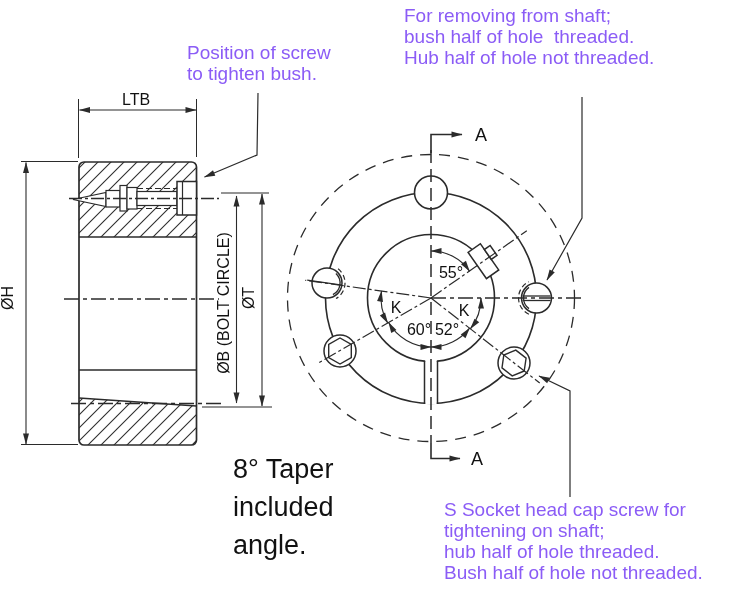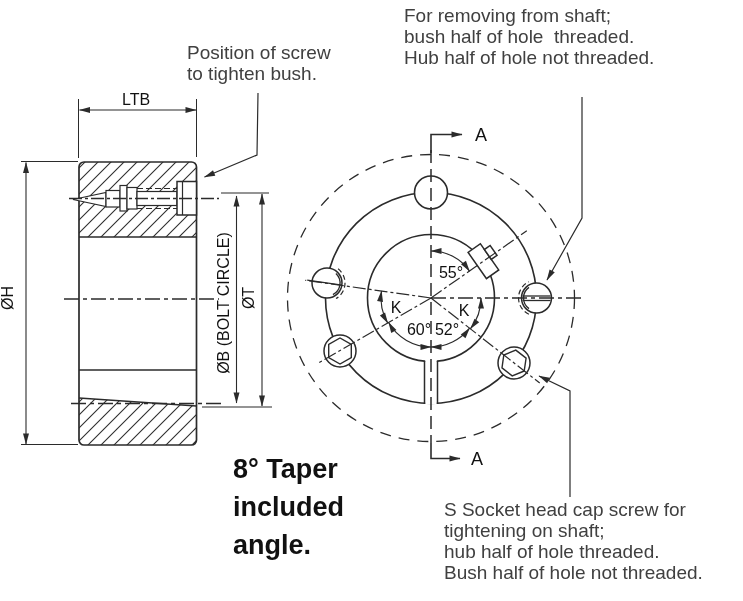--- a/index.html
+++ b/index.html
@@ -3,22 +3,22 @@
 <meta charset="utf-8">
 <style>
   html,body{margin:0;padding:0;background:#ffffff;}
   #stage{position:relative;width:743px;height:601px;background:#ffffff;overflow:hidden;
          font-family:"Liberation Sans",sans-serif;color:#111;}
   #stage svg{position:absolute;left:0;top:0;}
   svg text{font-family:"Liberation Sans",sans-serif;fill:#111;}
   .lbl{font-size:16px;}
   .lblA{font-size:18px;}
   .note{position:absolute;white-space:pre-wrap;font-size:19px;line-height:21px;
-        color:#404040;letter-spacing:0px;}
-  .note-big{position:absolute;white-space:pre-wrap;font-size:27px;line-height:38px;color:#111;font-weight:bold;}
+        color:#8b5cf6;letter-spacing:0px;}
+  .note-big{position:absolute;white-space:pre-wrap;font-size:27px;line-height:38px;color:#111;}
 </style>
 </head>
 <body>
 
 <div id="stage">
 
 <svg width="743" height="601" viewBox="0 0 743 601">
   <defs>
     <pattern id="hatch" width="13" height="13" patternUnits="userSpaceOnUse">
       <path d="M0,13 L13,0" stroke="#2b2b2b" stroke-width="1.1"></path>

